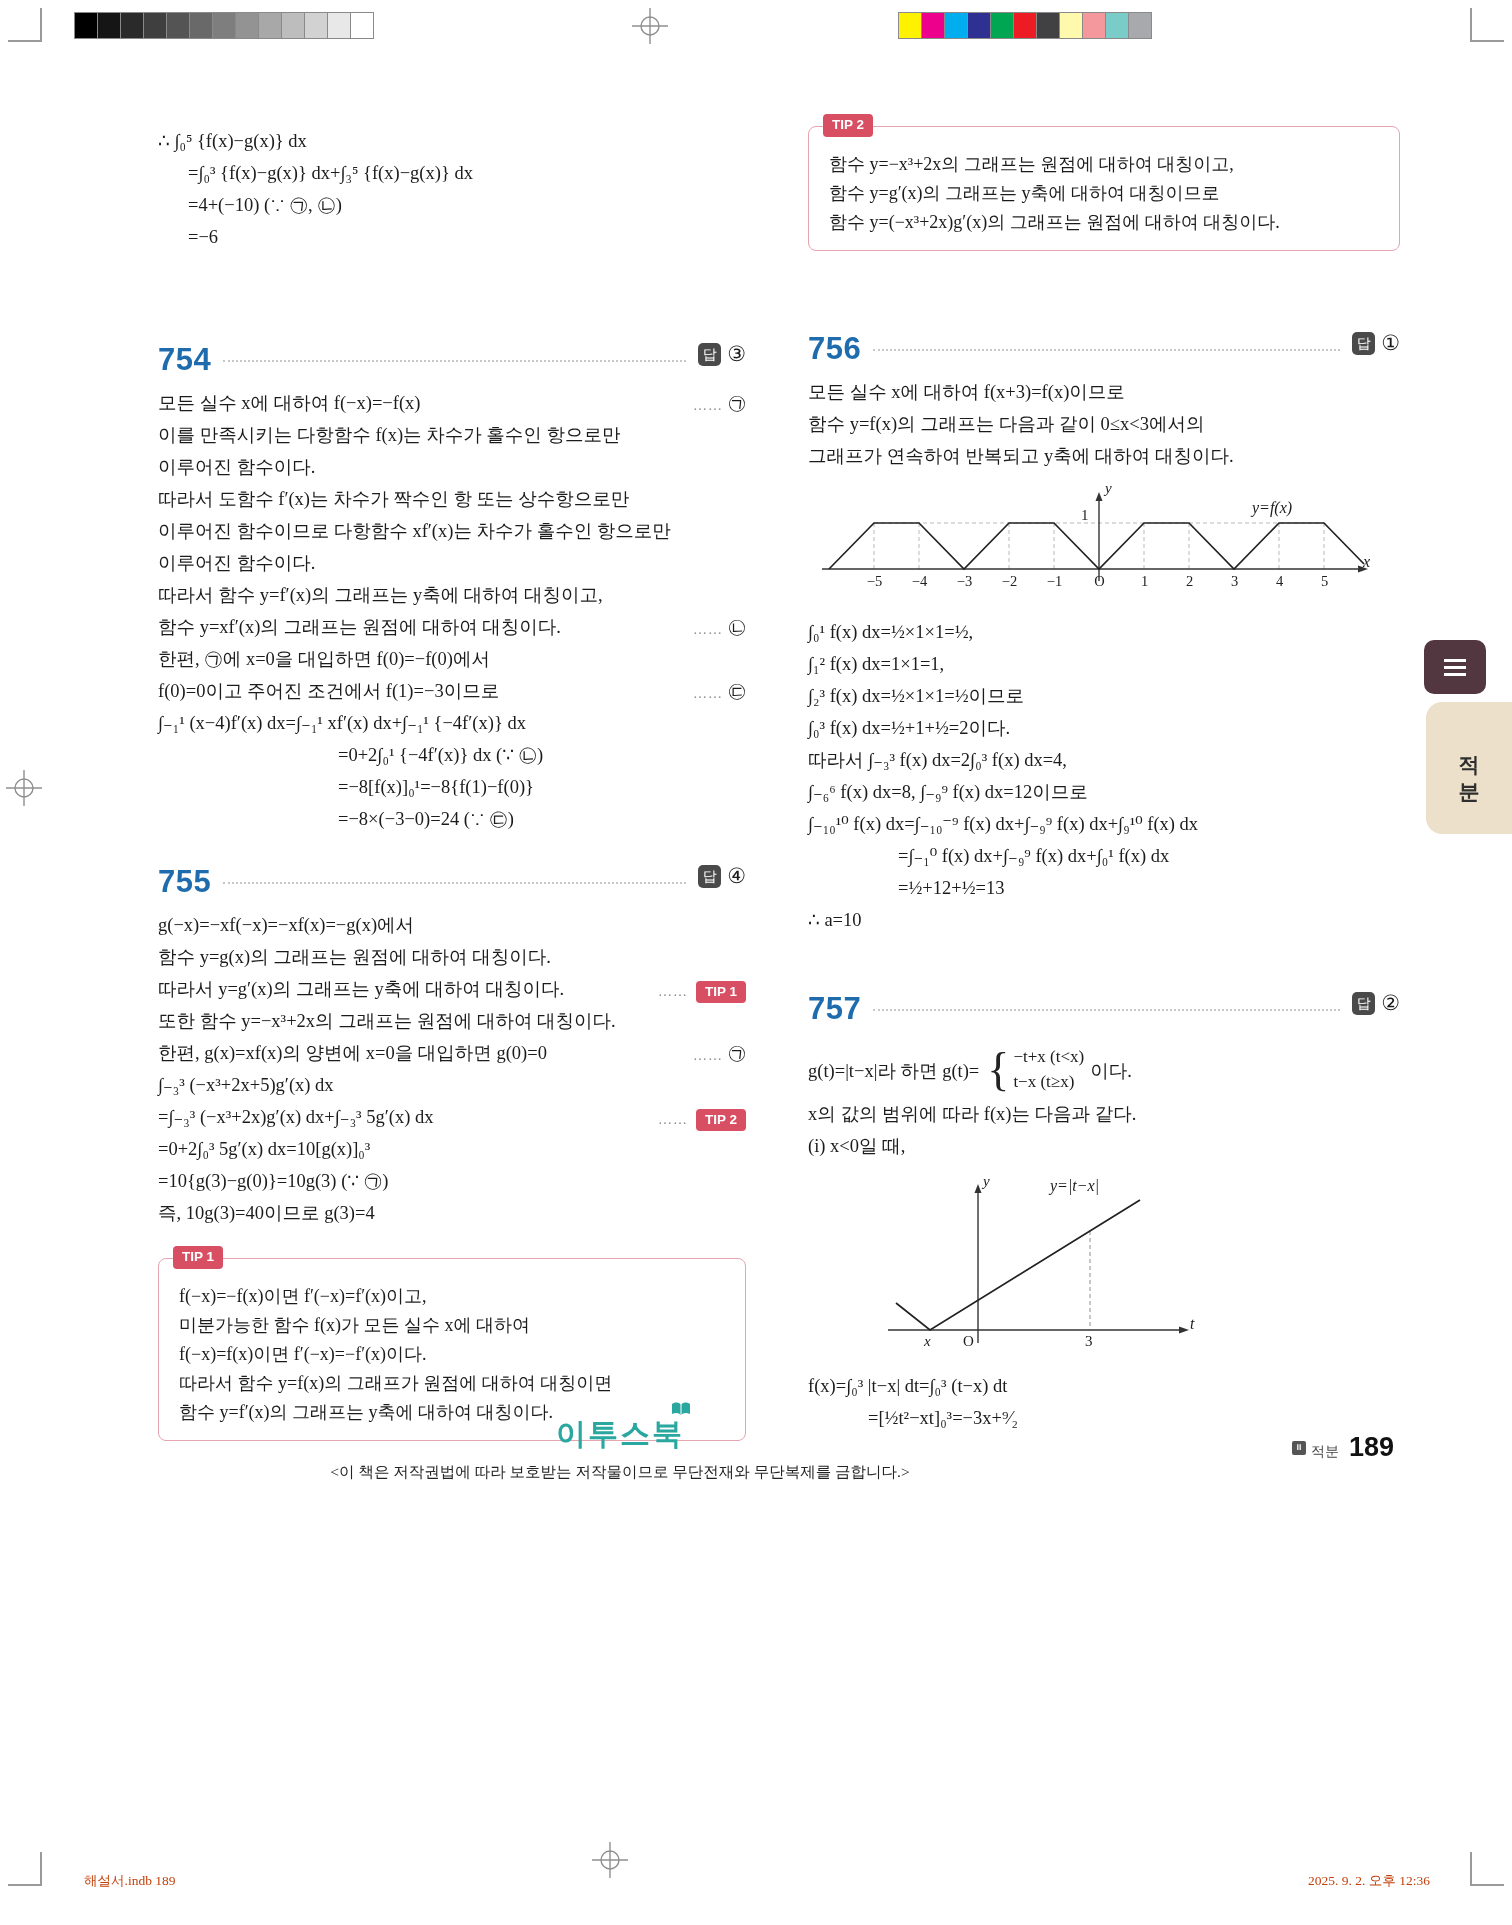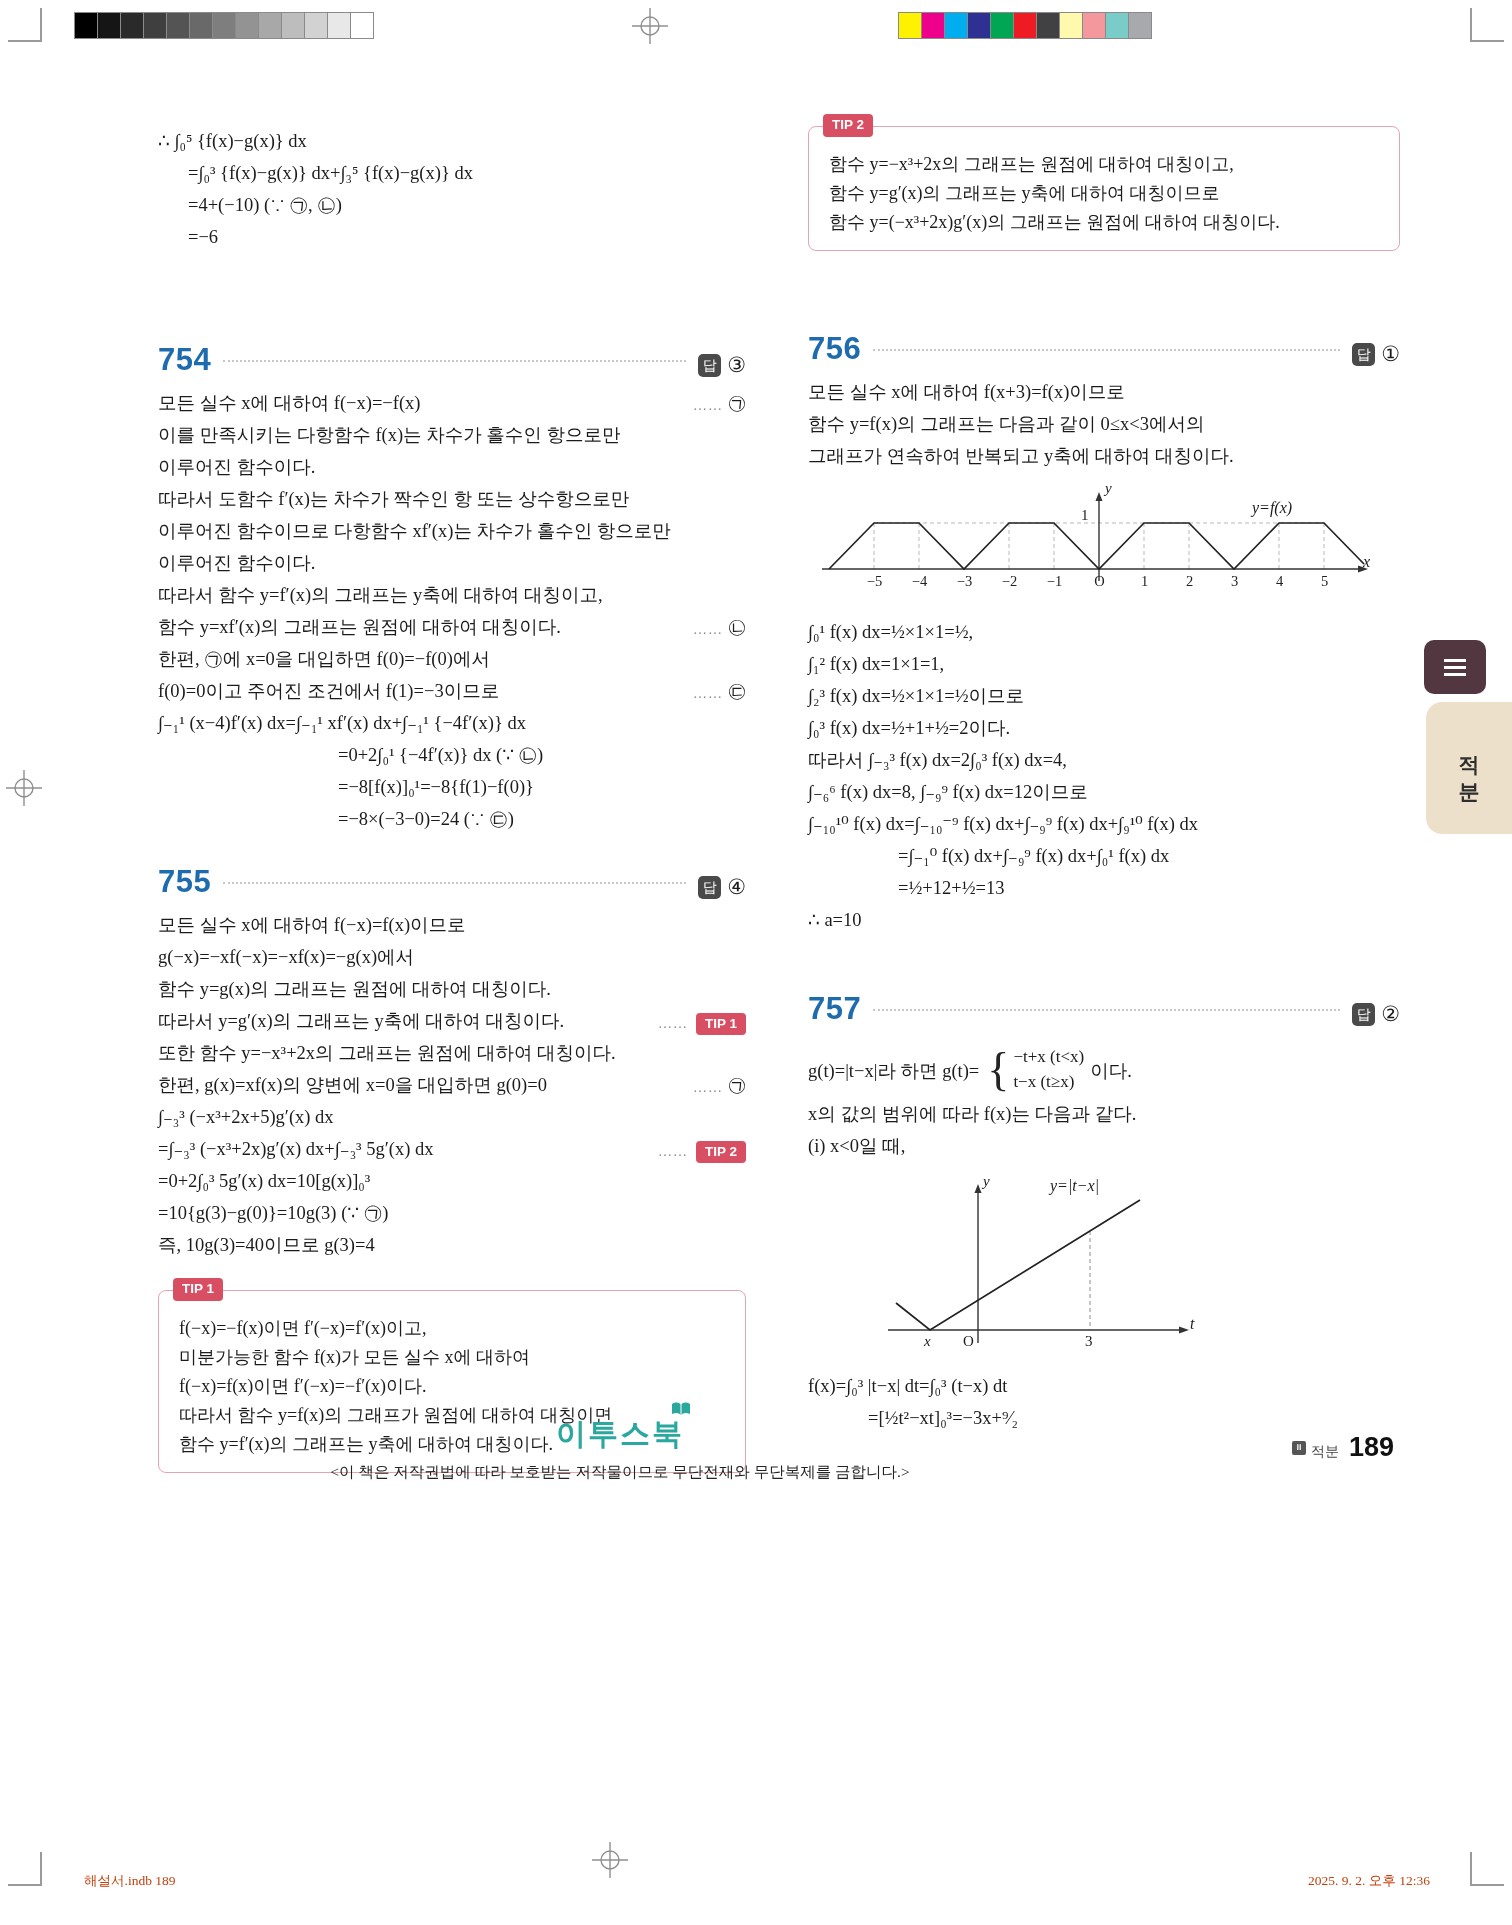--- a/index.html
+++ b/index.html
@@ -18,21 +18,21 @@
   
   .col{position:absolute;}
   .col-left{left:158px;top:128px;width:588px;}
   .col-right{left:808px;top:126px;width:592px;}
 
   .line{display:flex;align-items:baseline;min-height:32px;font-size:18.5px;line-height:1.45;}
   .lt{white-space:pre-wrap;}
   .dots{margin-left:auto;color:#8d8d8d;font-size:14px;letter-spacing:1px;padding-left:10px;align-self:center;}
   .refmark{margin-left:5px;font-size:18px;}
 
-  .prob-head{display:flex;align-items:flex-end;margin-bottom:12px;}
+  .prob-head{display:flex;align-items:flex-start;margin-bottom:12px;}
   .prob-num{color:#1e6cae;font-family:"Liberation Sans","DejaVu Sans",sans-serif;font-weight:800;font-size:31px;letter-spacing:.5px;}
   .leader{flex:1;border-bottom:2px dotted #c7c7c7;margin:0 12px;height:2px;align-self:center;}
   .ans{display:inline-flex;align-items:center;}
   .ans-badge{display:inline-flex;width:23px;height:23px;background:#4a4a4a;color:#fff;border-radius:5px;
              align-items:center;justify-content:center;font-size:14px;font-family:"Liberation Sans",sans-serif;margin-right:6px;}
   .ans-num{font-size:21px;}
 
   .tipbox{position:relative;border:1.6px solid #e6a4ae;border-radius:8px;padding:24px 20px 12px;background:#fff;}
   .tipbox .line{min-height:29px;font-size:18px;}
   .tip-badge{background:#d84f63;color:#fff;font-family:"Liberation Sans",sans-serif;font-weight:700;
@@ -232,23 +232,20 @@
     <section style="margin-top:26px;">
       <div class="prob-head">
         <span class="prob-num">755</span>
         <span class="leader"></span>
         <span class="ans">
           <span class="ans-badge">답</span>
           <span class="ans-num">④</span>
         </span>
       </div>
       <div>
-          <div class="line">
-            <span class="lt">모든 실수 x에 대하여 f(−x)=f(x)이므로</span>
-          </div>
           <div class="line">
             <span class="lt">g(−x)=−xf(−x)=−xf(x)=−g(x)에서</span>
           </div>
           <div class="line">
             <span class="lt">함수 y=g(x)의 그래프는 원점에 대하여 대칭이다.</span>
           </div>
           <div class="line">
             <span class="lt">따라서 y=g′(x)의 그래프는 y축에 대하여 대칭이다.</span>
             <span class="dots">……</span>
             <span class="tip-badge inline">TIP 1</span>

